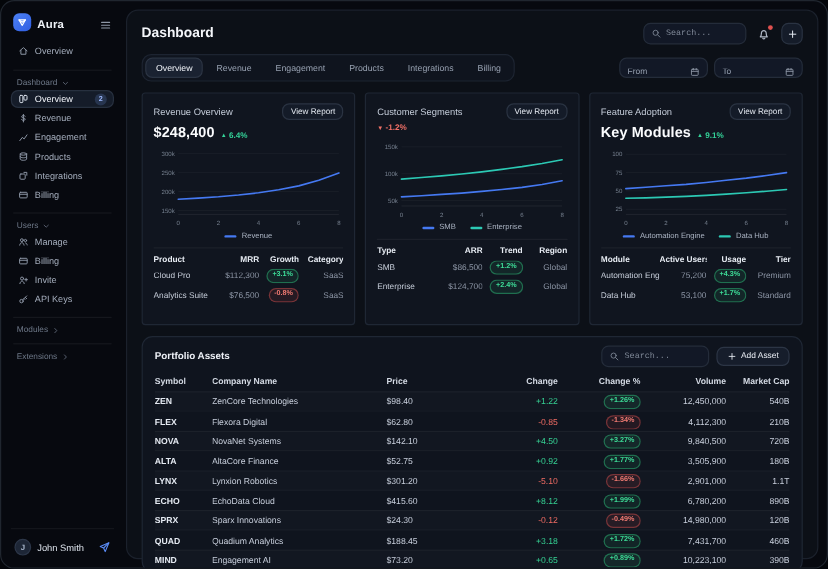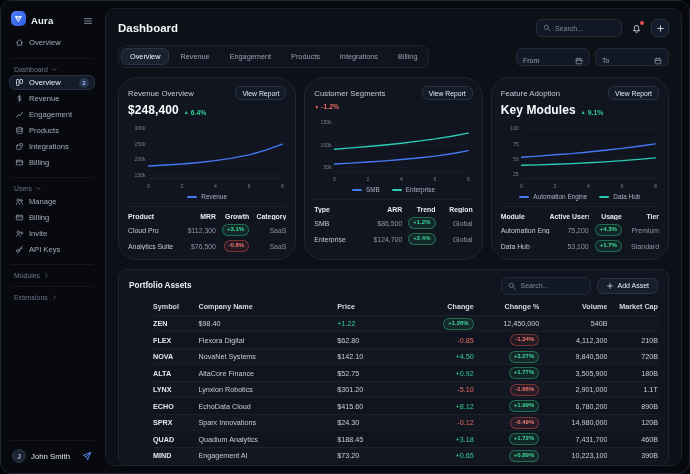--- a/index.html
+++ b/index.html
@@ -25,38 +25,38 @@
   .avatar { width:14px; height:14px; border-radius:50%; background:#1d2636; border:1px solid #2c3648; color:#aebcd2; font-size:6.5px; font-weight:700; display:flex; align-items:center; justify-content:center; }
   .user-name { font-size:7.8px; color:#dde3ec; }
   .send-ic { margin-left:auto; color:#5b8cf7; display:flex; }
 
   
   .main { position:absolute; left:104px; top:7px; right:7px; bottom:7px; background:#0c1017; border:1px solid #1b212c; border-radius:10px; padding:10px 12px; display:flex; flex-direction:column; }
   .hdr-row { display:flex; align-items:center; }
   .page-title { font-size:11.5px; font-weight:700; color:#f4f6fa; }
   .hdr-right { margin-left:auto; display:flex; align-items:center; gap:7px; }
   .search-box { display:flex; align-items:center; gap:4px; width:86px; height:18px; background:#121826; border:1px solid #242c3a; border-radius:6px; padding:0 6px; color:#7e8796; }
-  .search-box input { background:transparent; border:0; outline:0; color:#c9d1dd; font-size:7px; width:100%; font-family:Liberation Sans, sans-serif; }
+  .search-box input { background:transparent; border:0; outline:0; color:#c9d1dd; font-size:7px; width:100%; font-family:Liberation Mono, monospace; }
   .search-box input::placeholder { color:#7e8796; }
   .bell-wrap { position:relative; display:flex; color:#aeb7c5; padding:2px; cursor:pointer; }
   .bell-dot { position:absolute; top:0; right:0; width:4px; height:4px; border-radius:50%; background:#e0514f; }
   .plus-btn { width:18px; height:18px; border-radius:6px; background:#151c29; border:1px solid #2a3342; color:#e6ebf3; display:flex; align-items:center; justify-content:center; cursor:pointer; }
   .row2 { display:flex; align-items:center; margin-top:8px; }
   .tabs { display:flex; gap:2px; background:#0f141e; border:1px solid #1d2431; border-radius:8px; padding:2px; }
   .tab { font-size:7.3px; color:#97a1b1; padding:3px 8px; border-radius:6px; border:1px solid transparent; cursor:pointer; white-space:nowrap; }
   .tab.active { background:#1a2231; border-color:#2b3443; color:#f2f5fa; }
   .dates { margin-left:auto; display:flex; gap:5px; }
-  .date-input { display:flex; align-items:flex-start; width:74px; height:17px; background:#121826; border:1px solid #242c3a; border-radius:6px; padding:8px 6px; color:#97a1b1; }
+  .date-input { display:flex; align-items:flex-end; width:74px; height:17px; background:#121826; border:1px solid #242c3a; border-radius:6px; padding:0 6px; color:#97a1b1; }
   .date-input input { background:transparent; border:0; outline:0; width:100%; color:#c9d1dd; font-size:7px; font-family:inherit; }
   .date-input input::placeholder { color:#97a1b1; }
   .date-input .cal { margin-left:auto; display:flex; color:#8d96a5; }
 
   
   .cards-row { display:flex; gap:8px; margin-top:9px; }
-  .card { flex:1 1 0; background:#10151f; border:1px solid #1f2734; border-radius:19px; padding:8px 9px 5px; min-width:0; }
+  .card { flex:1 1 0; background:#10151f; border:1px solid #1f2734; border-radius:3px; padding:8px 9px 16px; min-width:0; }
   .card-head { display:flex; align-items:center; }
   .card-title { font-size:7.8px; color:#c3cbd8; }
   .view-report { margin-left:auto; font-size:6.8px; color:#e3e8f0; background:#141b28; border:1px solid #2a3342; border-radius:6px; padding:2.5px 6px; cursor:pointer; white-space:nowrap; }
   .headline { display:flex; align-items:baseline; gap:5px; margin-top:3px; }
   .head-value { font-size:12px; font-weight:700; color:#fbfcfe; letter-spacing:.1px; }
   .delta { font-size:6.8px; font-weight:700; display:flex; align-items:center; gap:2px; }
   .delta .tri { font-size:5px; }
   .delta.up { color:#34d399; } .delta.down { color:#f07067; }
   .chart-box { margin-top:3px; }
   .chart-box svg { display:block; width:100%; height:auto; }
@@ -74,21 +74,21 @@
   .pill { display:inline-block; font-size:6px; font-weight:700; padding:1px 4px; border-radius:999px; line-height:1.3; }
   .pill.up { color:#3ddc97; background:rgba(49,199,127,.10); border:1px solid rgba(49,199,127,.45); }
   .pill.down { color:#f07a72; background:rgba(224,81,79,.10); border:1px solid rgba(224,81,79,.45); }
 
   
   .portfolio { margin-top:9px; background:#0f141e; border:1px solid #1f2734; border-radius:9px; padding:7px 10px 2px; flex:0 0 auto; }
   .pf-head { display:flex; align-items:center; margin-bottom:4px; }
   .pf-title { font-size:8.2px; font-weight:700; color:#eef1f7; }
   .pf-right { margin-left:auto; display:flex; gap:6px; align-items:center; }
   .add-asset { display:flex; align-items:center; gap:3px; font-size:7px; color:#e8ecf3; background:#161d2b; border:1px solid #2c3545; border-radius:6px; padding:3px 8px; cursor:pointer; white-space:nowrap; }
-  .pf-grid { display:grid; grid-template-columns:9% 27.5% 16% 11% 13% 13.5% 10%; align-items:center;margin-left:24px; }
+  .pf-grid { display:grid; grid-template-columns:9% 27.5% 16% 11% 13% 13.5% 10%; align-items:center; }
   .pf-grid > div { white-space:nowrap; overflow:hidden; }
   .pf-grid > div:nth-child(n+4) { text-align:right; }
   .pf-thead { font-size:7.2px; font-weight:700; color:#d4dae4; padding:3px 0 4px; }
   .pf-row { font-size:7.2px; color:#c7cedb; padding:0; border-top:1px solid rgba(255,255,255,.045); height:16.5px; }
   .pf-row:nth-child(odd) { background:rgba(255,255,255,.015); }
   .pf-row .sym { color:#e4e9f1; font-weight:600; }
   .pf-row .chg.up { color:#35d093; } .pf-row .chg.down { color:#ef6b63; }
   svg.ic { stroke:currentColor; fill:none; stroke-width:1.1; stroke-linecap:round; stroke-linejoin:round; }
 </style>
 </head>
@@ -535,20 +535,21 @@
           <div>Company Name</div>
           <div>Price</div>
           <div>Change</div>
           <div>Change %</div>
           <div>Volume</div>
           <div>Market Cap</div>
         </div>
       <div id="pf-body">
           <div class="pf-grid pf-row">
             <div class="sym">ZEN</div>
+            <div class="co">ZenCore Technologies</div>
             <div class="pr">$98.40</div>
             <div class="chg up">+1.22</div>
             <div class="pct"><span class="pill up">+1.26%</span></div>
             <div class="vol">12,450,000</div>
             <div class="cap">540B</div>
           </div>
           <div class="pf-grid pf-row">
             <div class="sym">FLEX</div>
             <div class="co">Flexora Digital</div>
             <div class="pr">$62.80</div>

